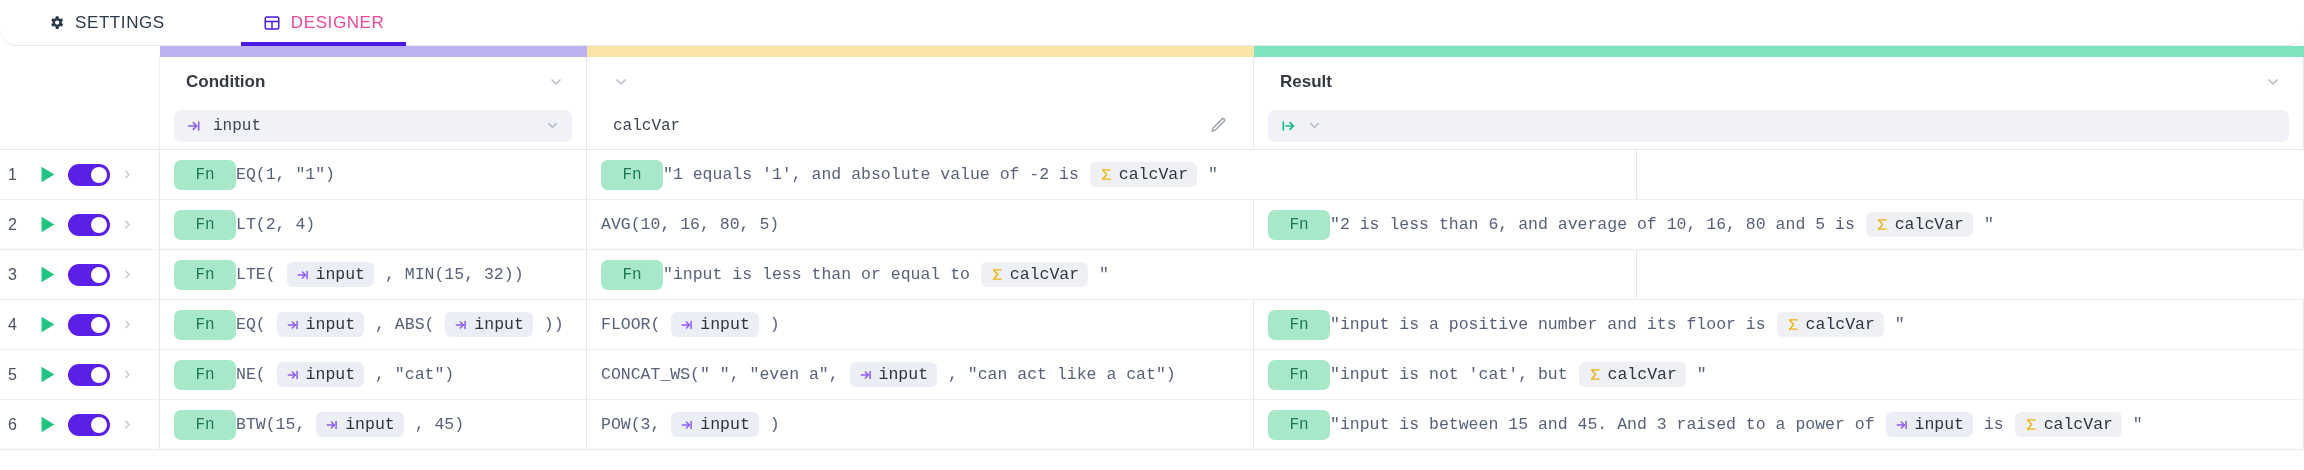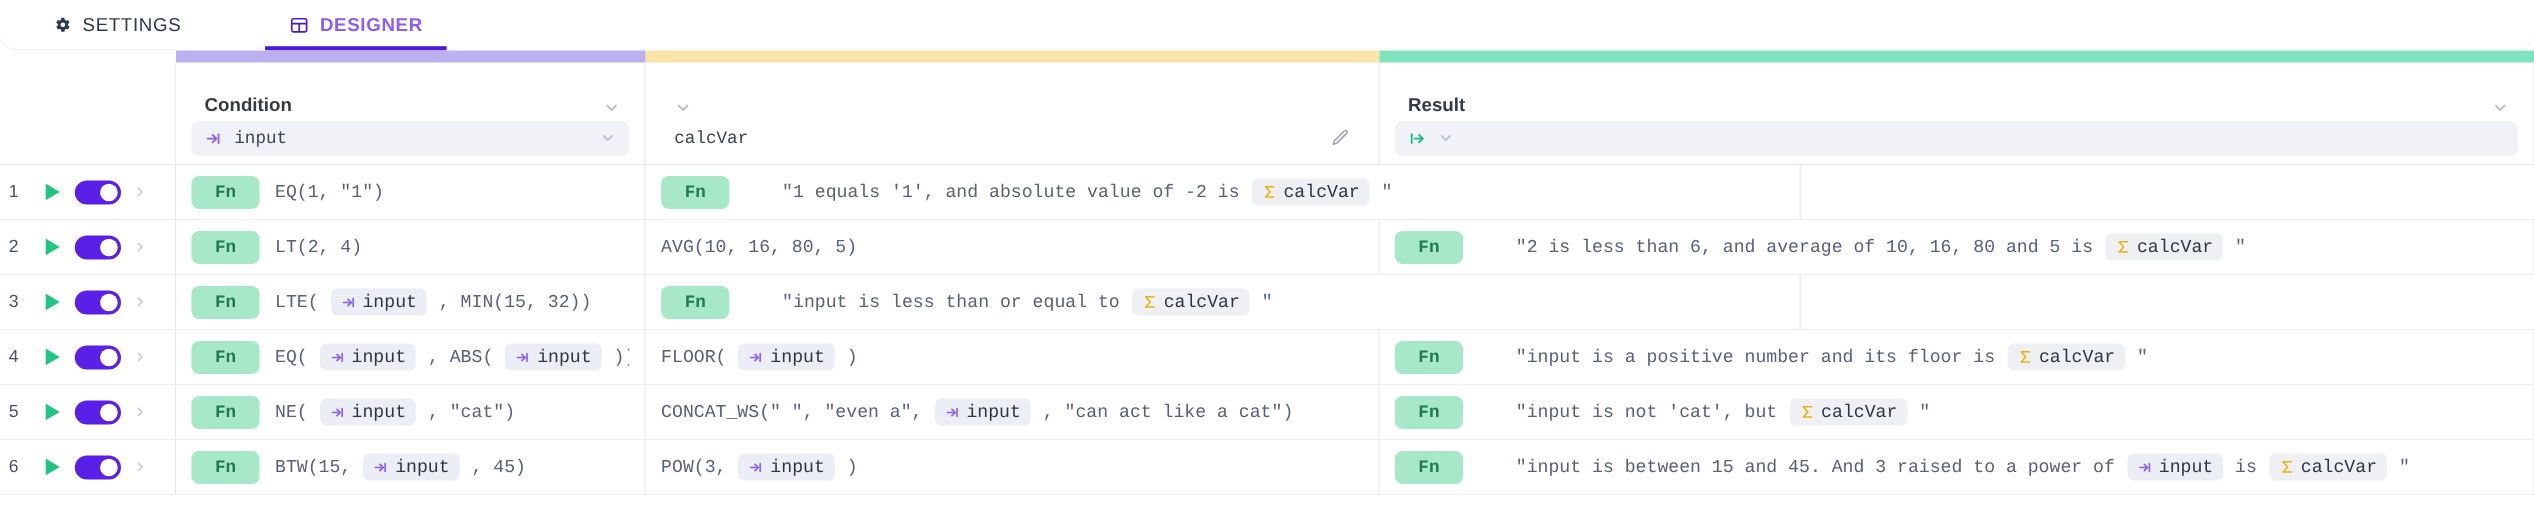--- a/index.html
+++ b/index.html
@@ -27,21 +27,21 @@
     gap: 10px;
     padding: 0 22px;
     font-size: 17px;
     font-weight: 500;
     letter-spacing: .6px;
     color: #2b3a4a;
     position: relative;
     cursor: pointer;
     user-select: none;
   }
-  .tab.active { color: #8b5cf6; font-weight: 700; }
+  .tab.active { color: #ec4899; font-weight: 400; }
   .tab.active::after {
     content: "";
     position: absolute;
     left: 0; right: 0; bottom: -1px;
     height: 4px;
     background: #4b18e0;
   }
   .tab-ico { display: flex; align-items: center; }
   .tab-spacer { width: 54px; }
 
@@ -69,31 +69,31 @@
   .hdr {
     position: absolute;
     top: 11px; left: 0; right: 0;
     height: 49px;
     display: flex;
     background: #ffffff;
   }
   .hdr-gutter { width: 160px; border-right: 1px solid #edeff2; }
   .hdr-cell {
     display: flex;
-    align-items: flex-end;
+    align-items: center;
     padding: 0 22px 0 26px;
     border-right: 1px solid #e3e6ea;
     font-size: 17px;
     font-weight: 700;
     color: #343a40;
   }
   .hdr-cell .hdr-title { flex: 1; }
   .w-cond { width: 427px; }
   .w-calc { width: 667px; }
-  .w-res  { width: 1050px; gap: 34px; }
+  .w-res  { width: 1050px; }
 
   .chev { color: #b9bfc7; display: flex; align-items: center; }
 
   
   .hdr2 {
     position: absolute;
     top: 60px; left: 0; right: 0;
     height: 44px;
     display: flex;
     background: #ffffff;
@@ -187,23 +187,22 @@
     white-space: nowrap;
   }
   .fnbadge {
     flex: none;
     width: 62px; height: 30px;
     border-radius: 7px;
     background: #a7e8c9;
     color: #1f7a52;
     font-family: "Liberation Mono", monospace;
     font-size: 16px;
-    font-weight: 700;
+    font-weight: 400;
     display: flex; align-items: center; justify-content: center;
-    margin-right: 14px;
     cursor: pointer;
   }
   .expr {
     font-family: "Liberation Mono", monospace;
     font-size: 16.5px;
     color: #58617a;
     display: flex;
     align-items: center;
     white-space: pre;
     overflow: hidden;

